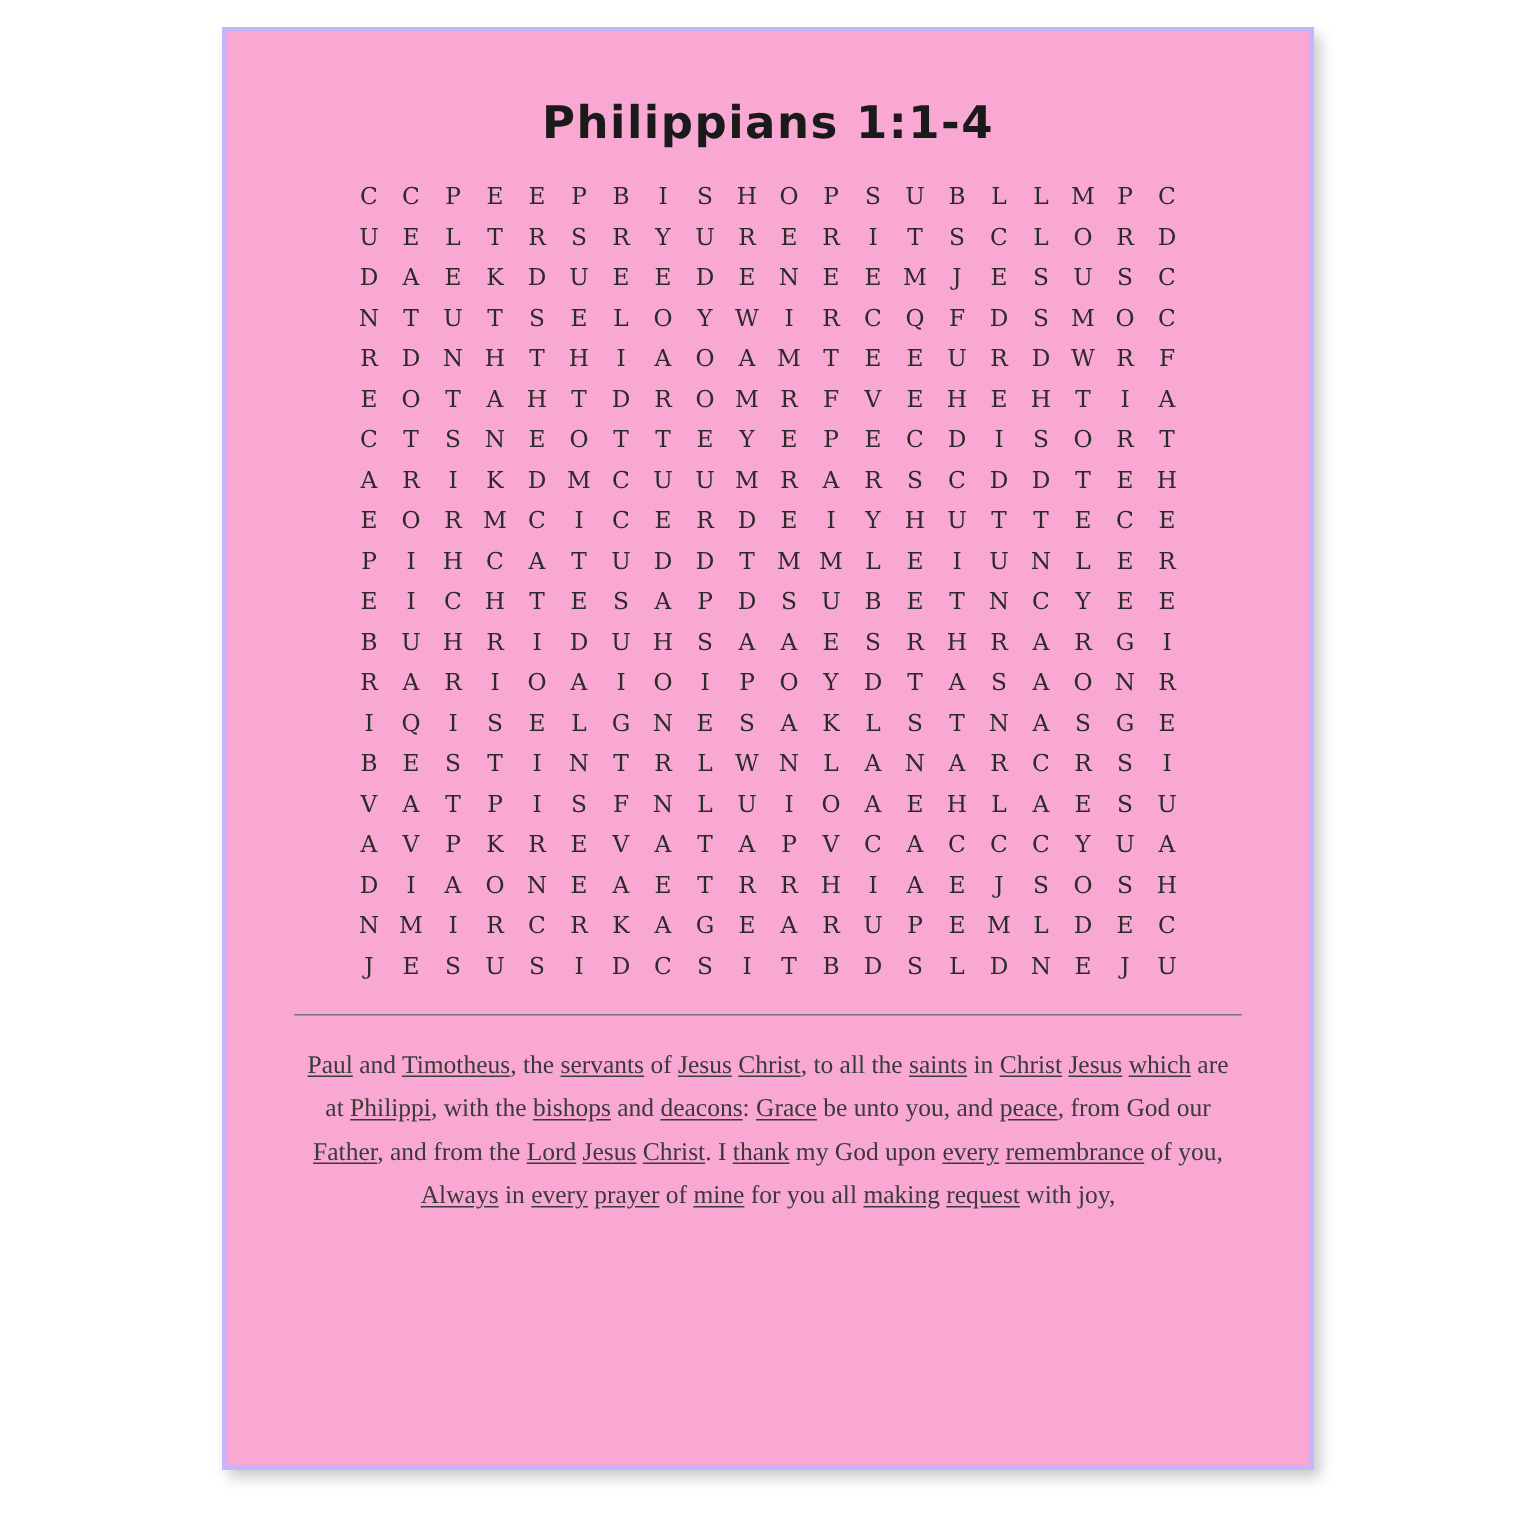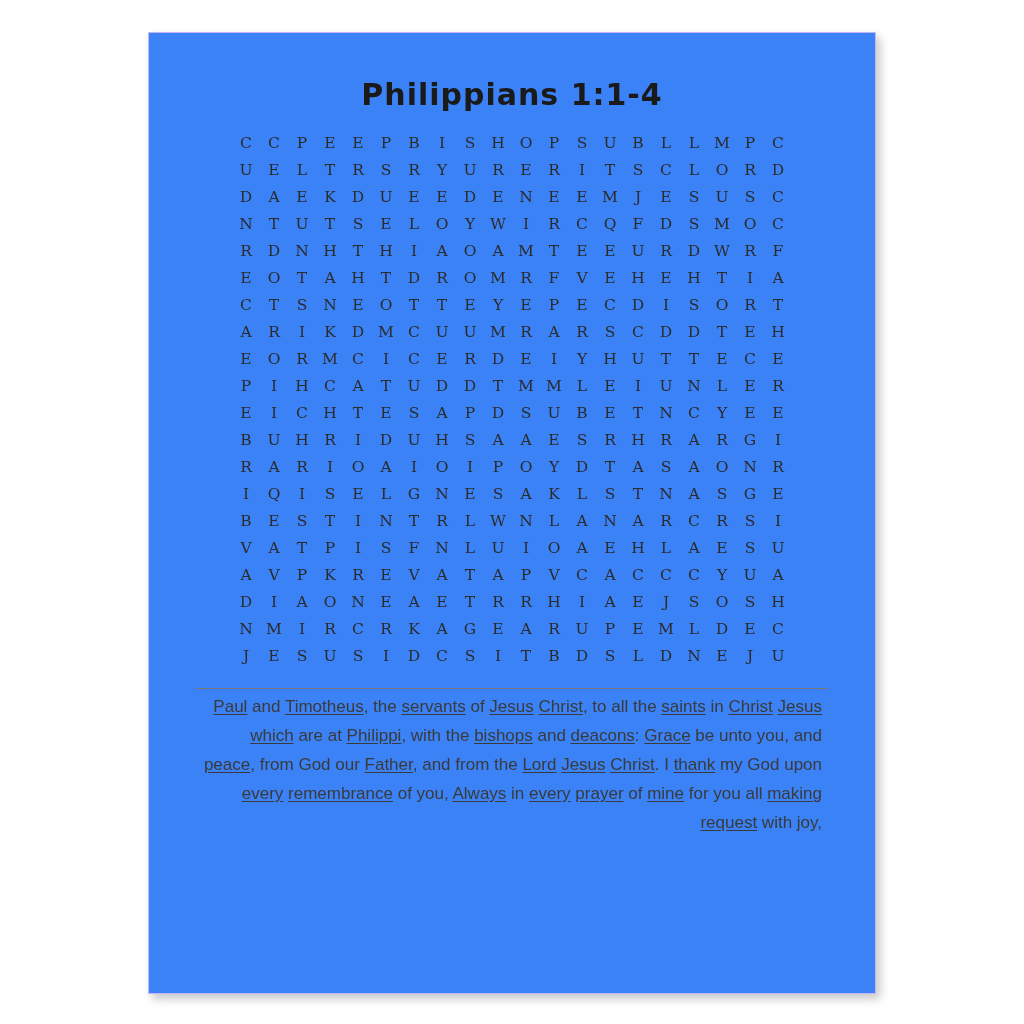--- a/index.html
+++ b/index.html
@@ -13,26 +13,26 @@
   #stage {
     position: relative;
     width: 1024px;
     height: 1024px;
     background: #ffffff;
     overflow: hidden;
   }
   #page {
     position: absolute;
     left: 148px;
-    top: 32px;
+    top: 18px;
     width: 728px;
     height: 962px;
-    background: #3b82f6;
+    background: #f9a8d4;
     box-shadow: 4px 5px 9px rgba(0,0,0,0.22);
-    border: 1px solid #c4b5fd;
+    border: 3px solid #c4b5fd;
     box-sizing: border-box;
   }
   #page-title {
     text-align: center;
     font-family: "DejaVu Sans", sans-serif;
     font-size: 30px;
     font-weight: bold;
     letter-spacing: 1px;
     color: #1a1a1a;
     margin: 0;
@@ -61,26 +61,26 @@
     line-height: 1;
   }
   #divider {
     width: 632px;
     height: 1px;
     background: #777;
     margin: 18px auto 0 auto;
   }
   #passage {
     width: 620px;
-    margin: 3px auto 0 auto;
-    font-family: Liberation Sans, sans-serif;
+    margin: 18px auto 0 auto;
+    font-family: Liberation Serif, serif;
     font-size: 17px;
     line-height: 29px;
     color: #3a3a3a;
-    text-align: right;
+    text-align: center;
   }
   #passage .u {
     text-decoration: underline;
     text-underline-offset: 2px;
   }
   .plain { text-decoration: none; }
 </style>
 </head>
 <body>
 

